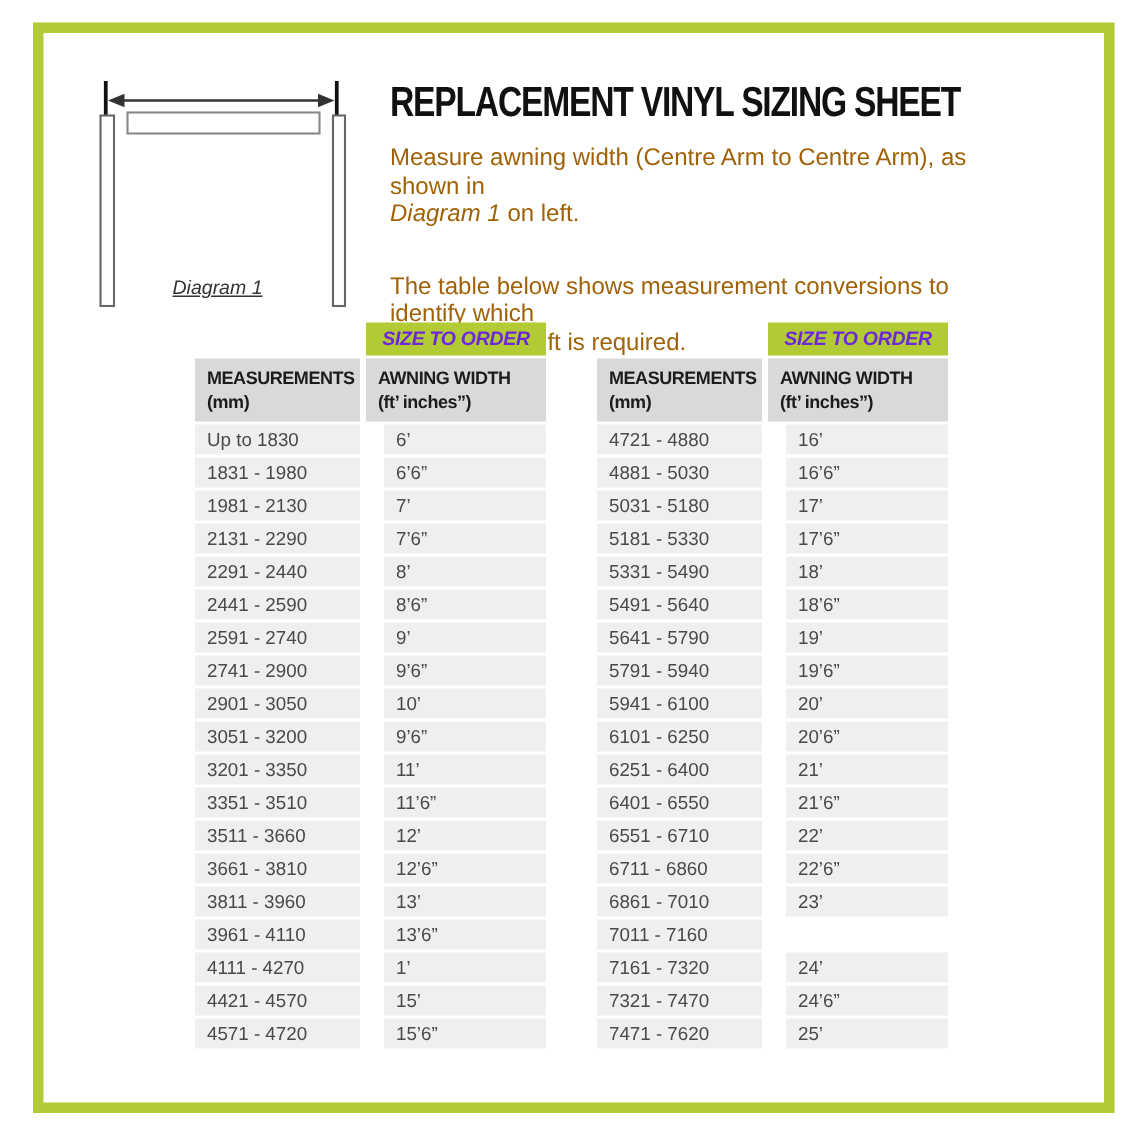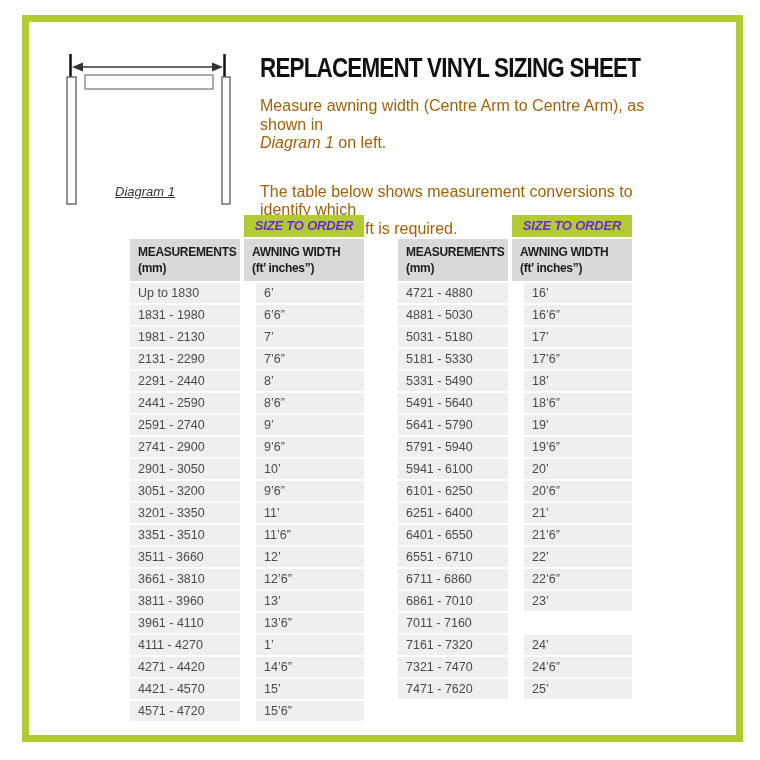--- a/index.html
+++ b/index.html
@@ -178,24 +178,20 @@
       </div>
       <div class="trow">
         <div class="tcell c1">3961 - 4110</div>
         <div class="tcell c2">13’6”</div>
       </div>
       <div class="trow">
         <div class="tcell c1">4111 - 4270</div>
         <div class="tcell c2">1’</div>
       </div>
       <div class="trow">
-        <div class="tcell c1">4271 - 4420</div>
-        <div class="tcell c2">14’6”</div>
-      </div>
-      <div class="trow">
         <div class="tcell c1">4421 - 4570</div>
         <div class="tcell c2">15’</div>
       </div>
       <div class="trow">
         <div class="tcell c1">4571 - 4720</div>
         <div class="tcell c2">15’6”</div>
       </div>
     </div>
 </div>
 

